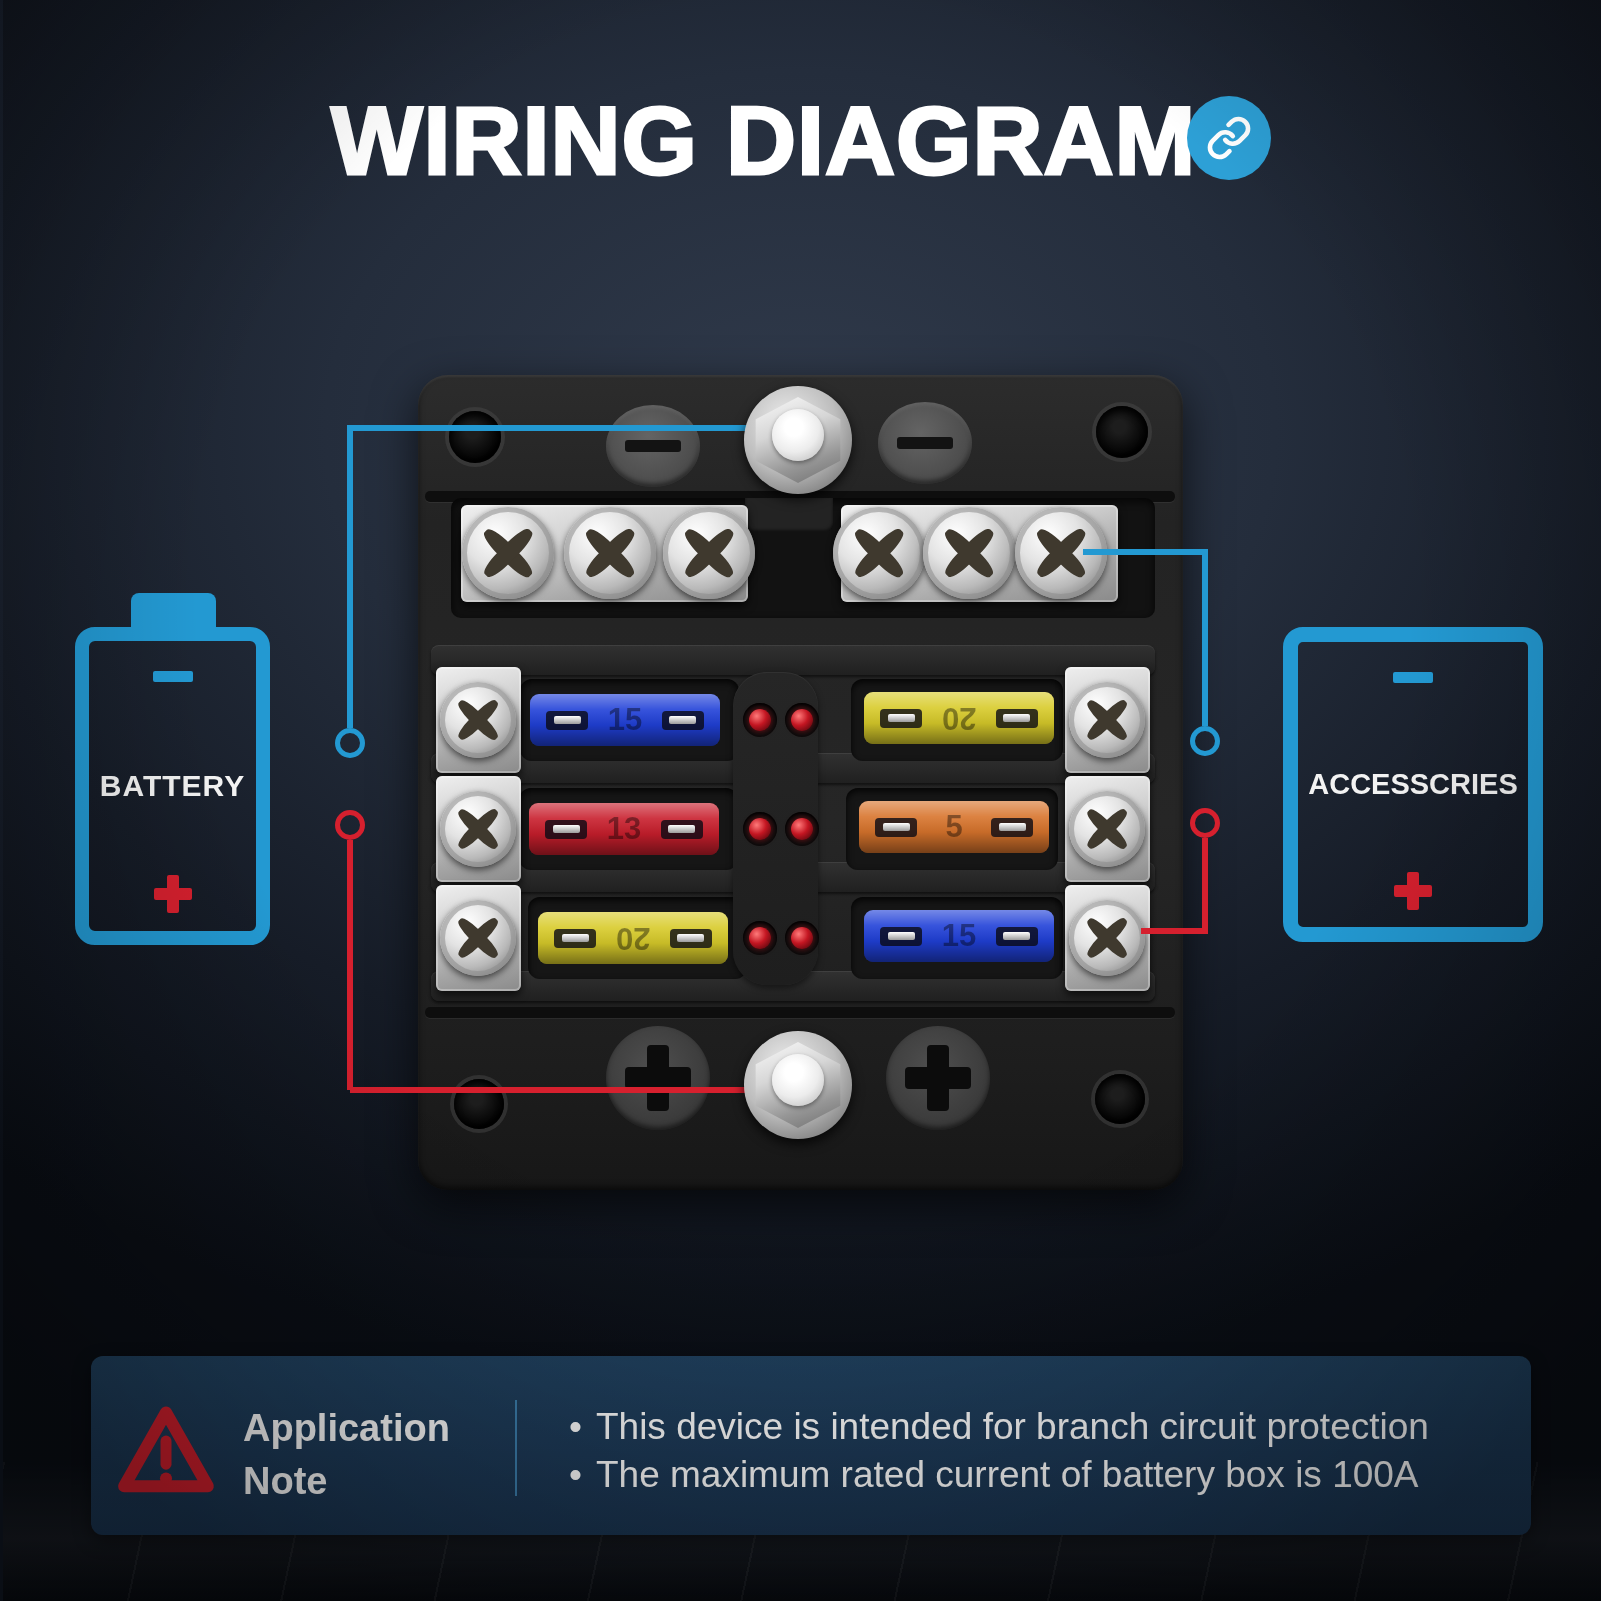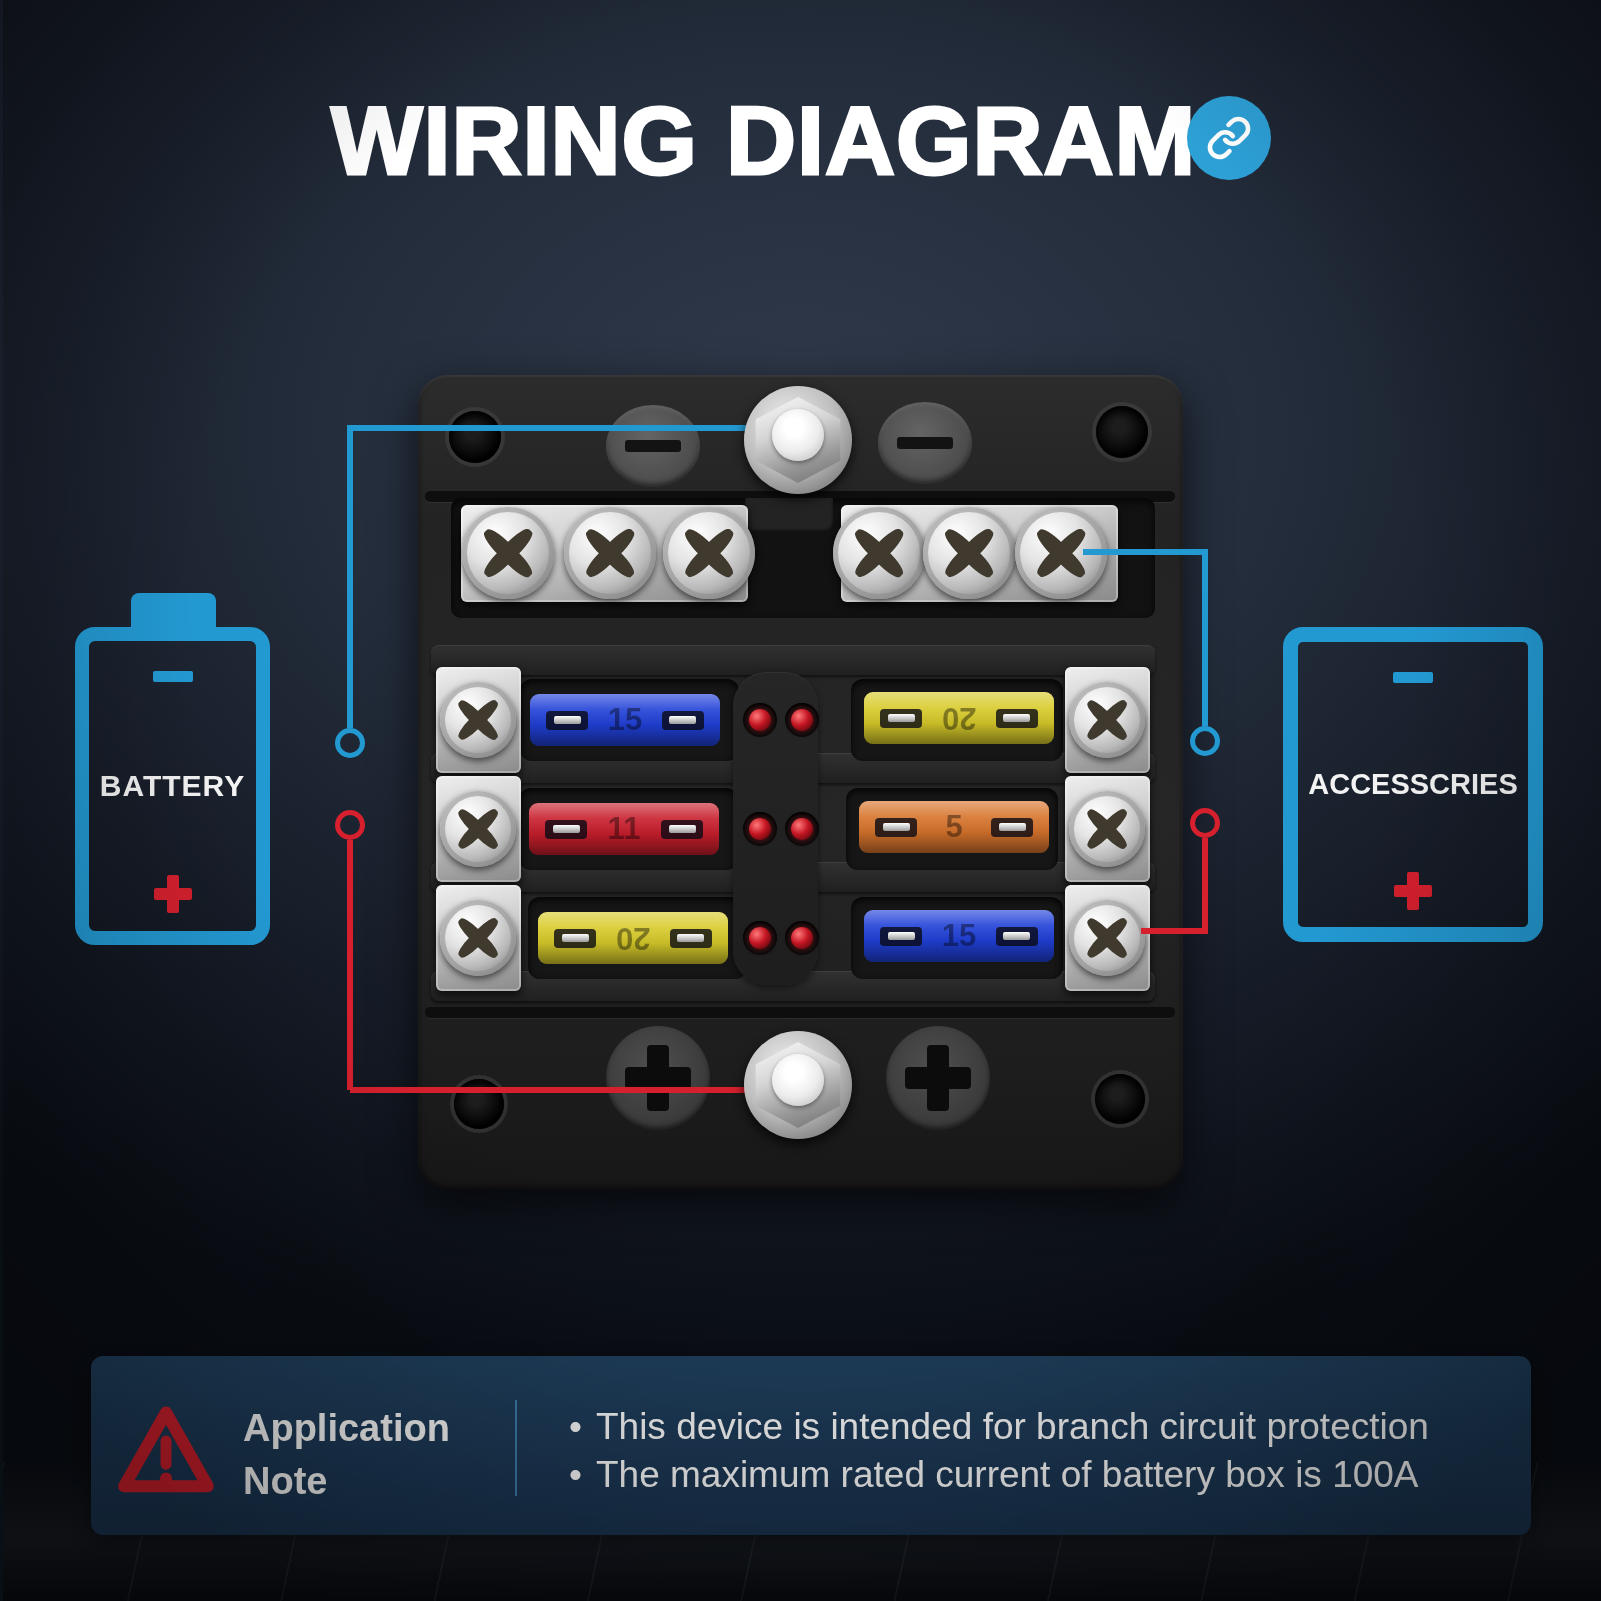--- a/index.html
+++ b/index.html
@@ -238,21 +238,21 @@
       <span class="amp">15</span>
       <span class="blade"></span>
   </div>
   <div class="abs fuse" style="left: 861px; top: 692px; --fc: #d8cb2a;">
     <span class="blade"></span>
       <span class="amp" style="transform: rotate(180deg);">20</span>
       <span class="blade"></span>
   </div>
   <div class="abs fuse" style="left: 526px; top: 803px; --fc: #c81e2c;">
     <span class="blade"></span>
-      <span class="amp">11</span>
+      <span class="amp">13</span>
       <span class="blade"></span>
   </div>
   <div class="abs fuse" style="left: 856px; top: 801px; --fc: #d8742c;">
     <span class="blade"></span>
       <span class="amp">5</span>
       <span class="blade"></span>
   </div>
   <div class="abs fuse" style="left: 535px; top: 912px; --fc: #d8cb2a;">
     <span class="blade"></span>
       <span class="amp" style="transform: rotate(180deg);">20</span>

